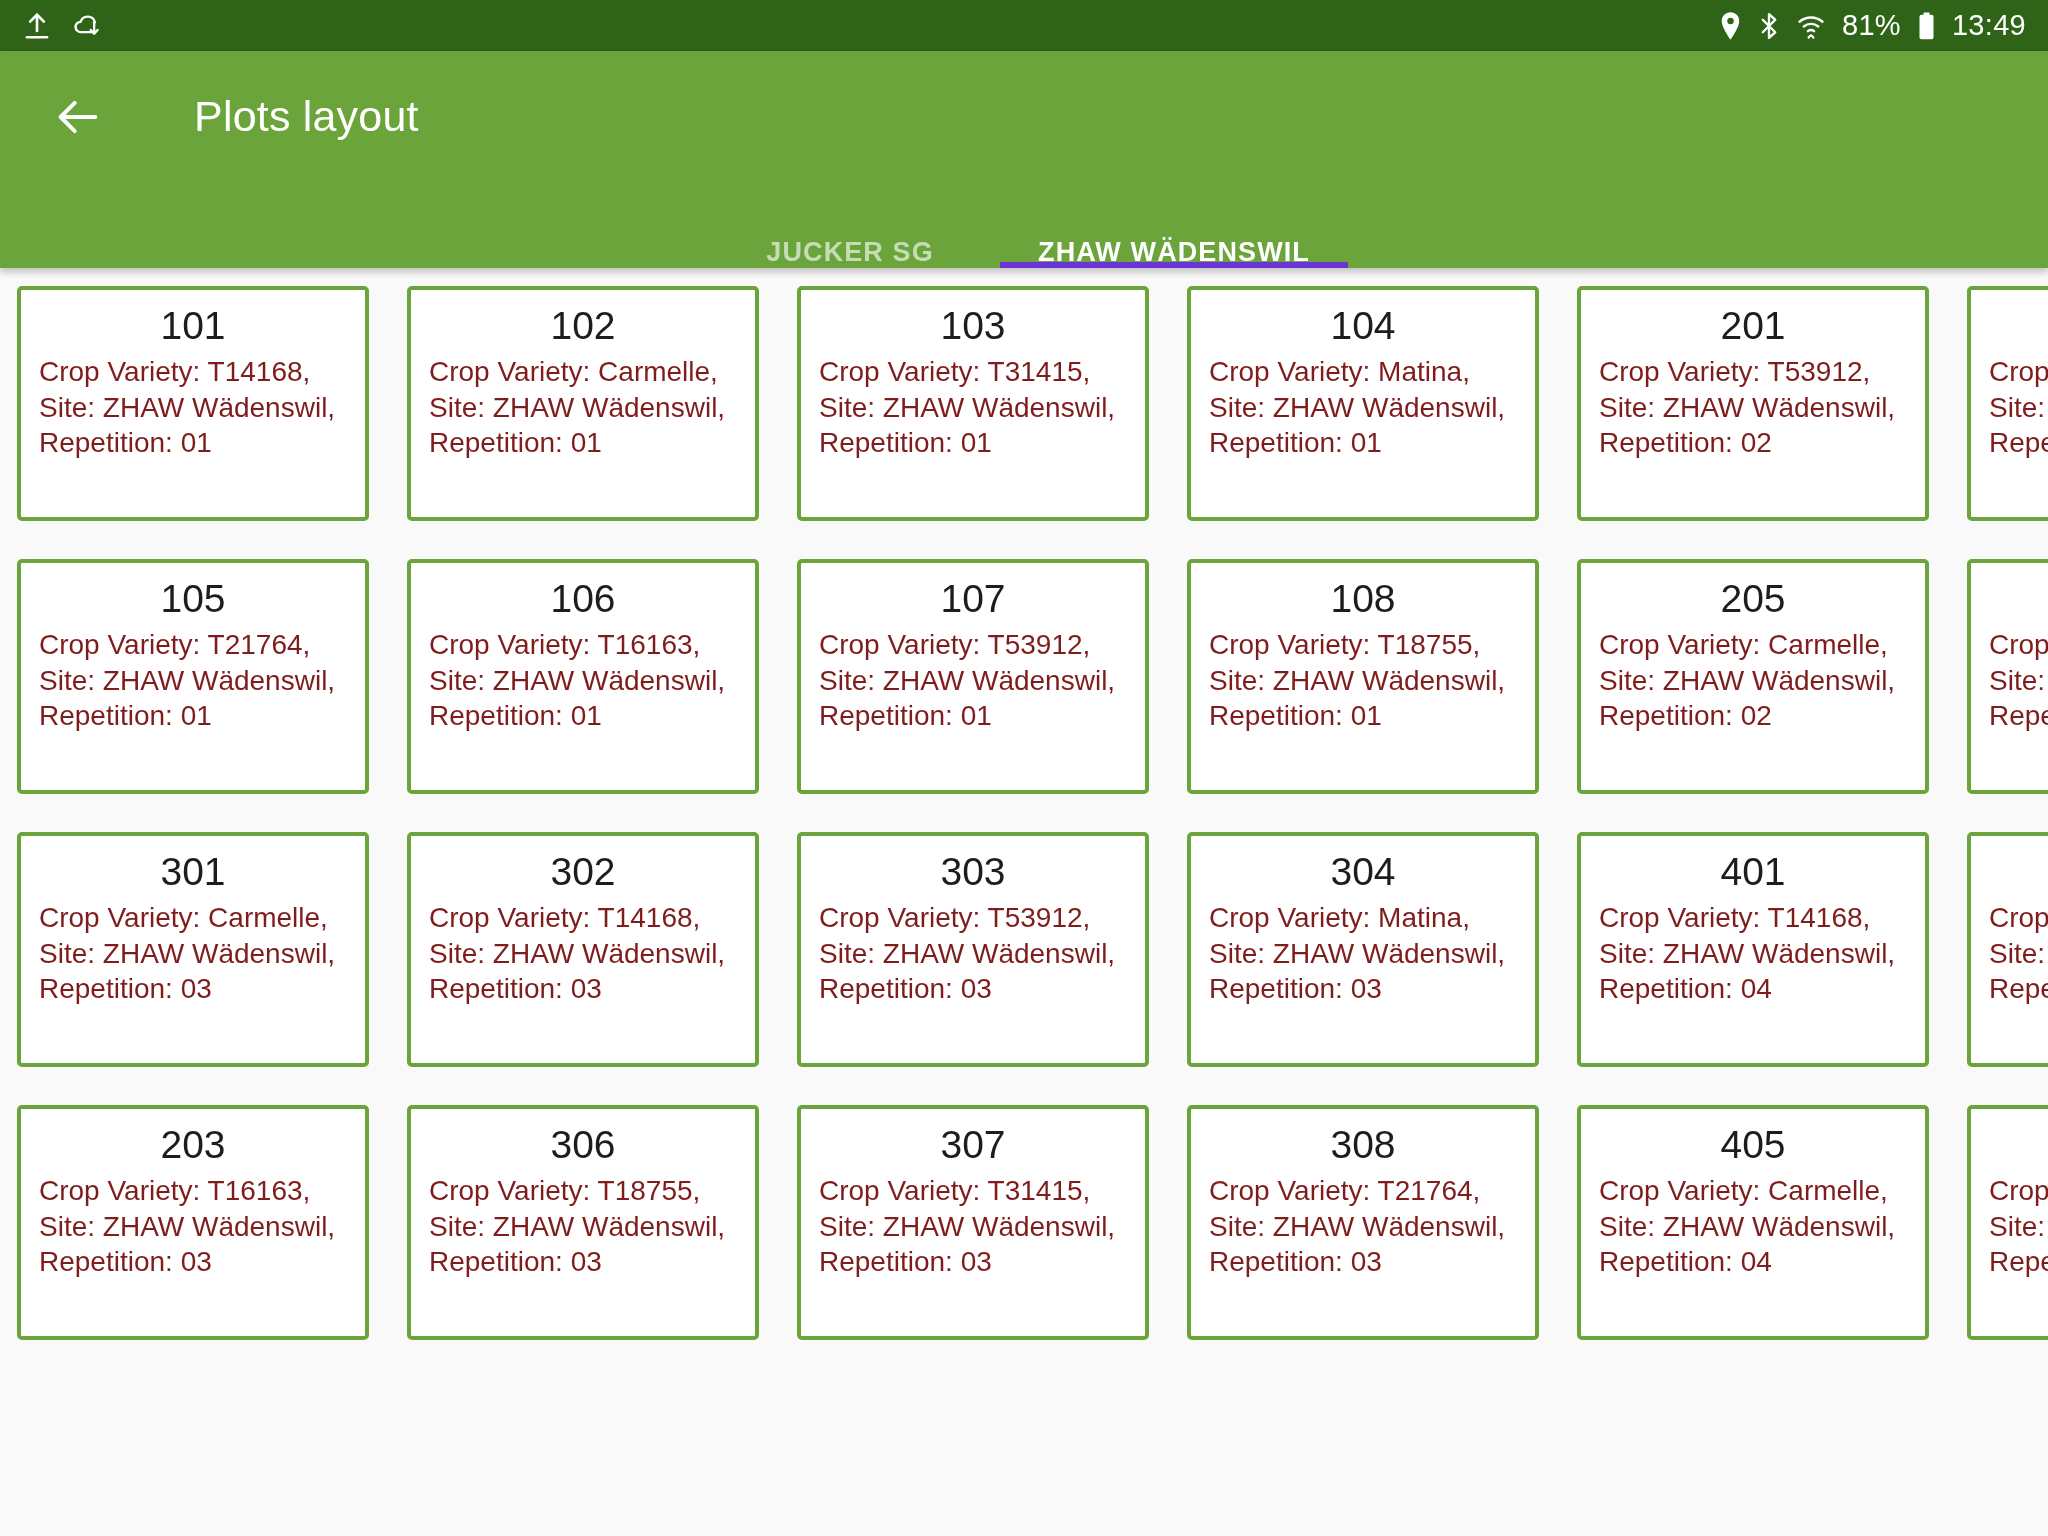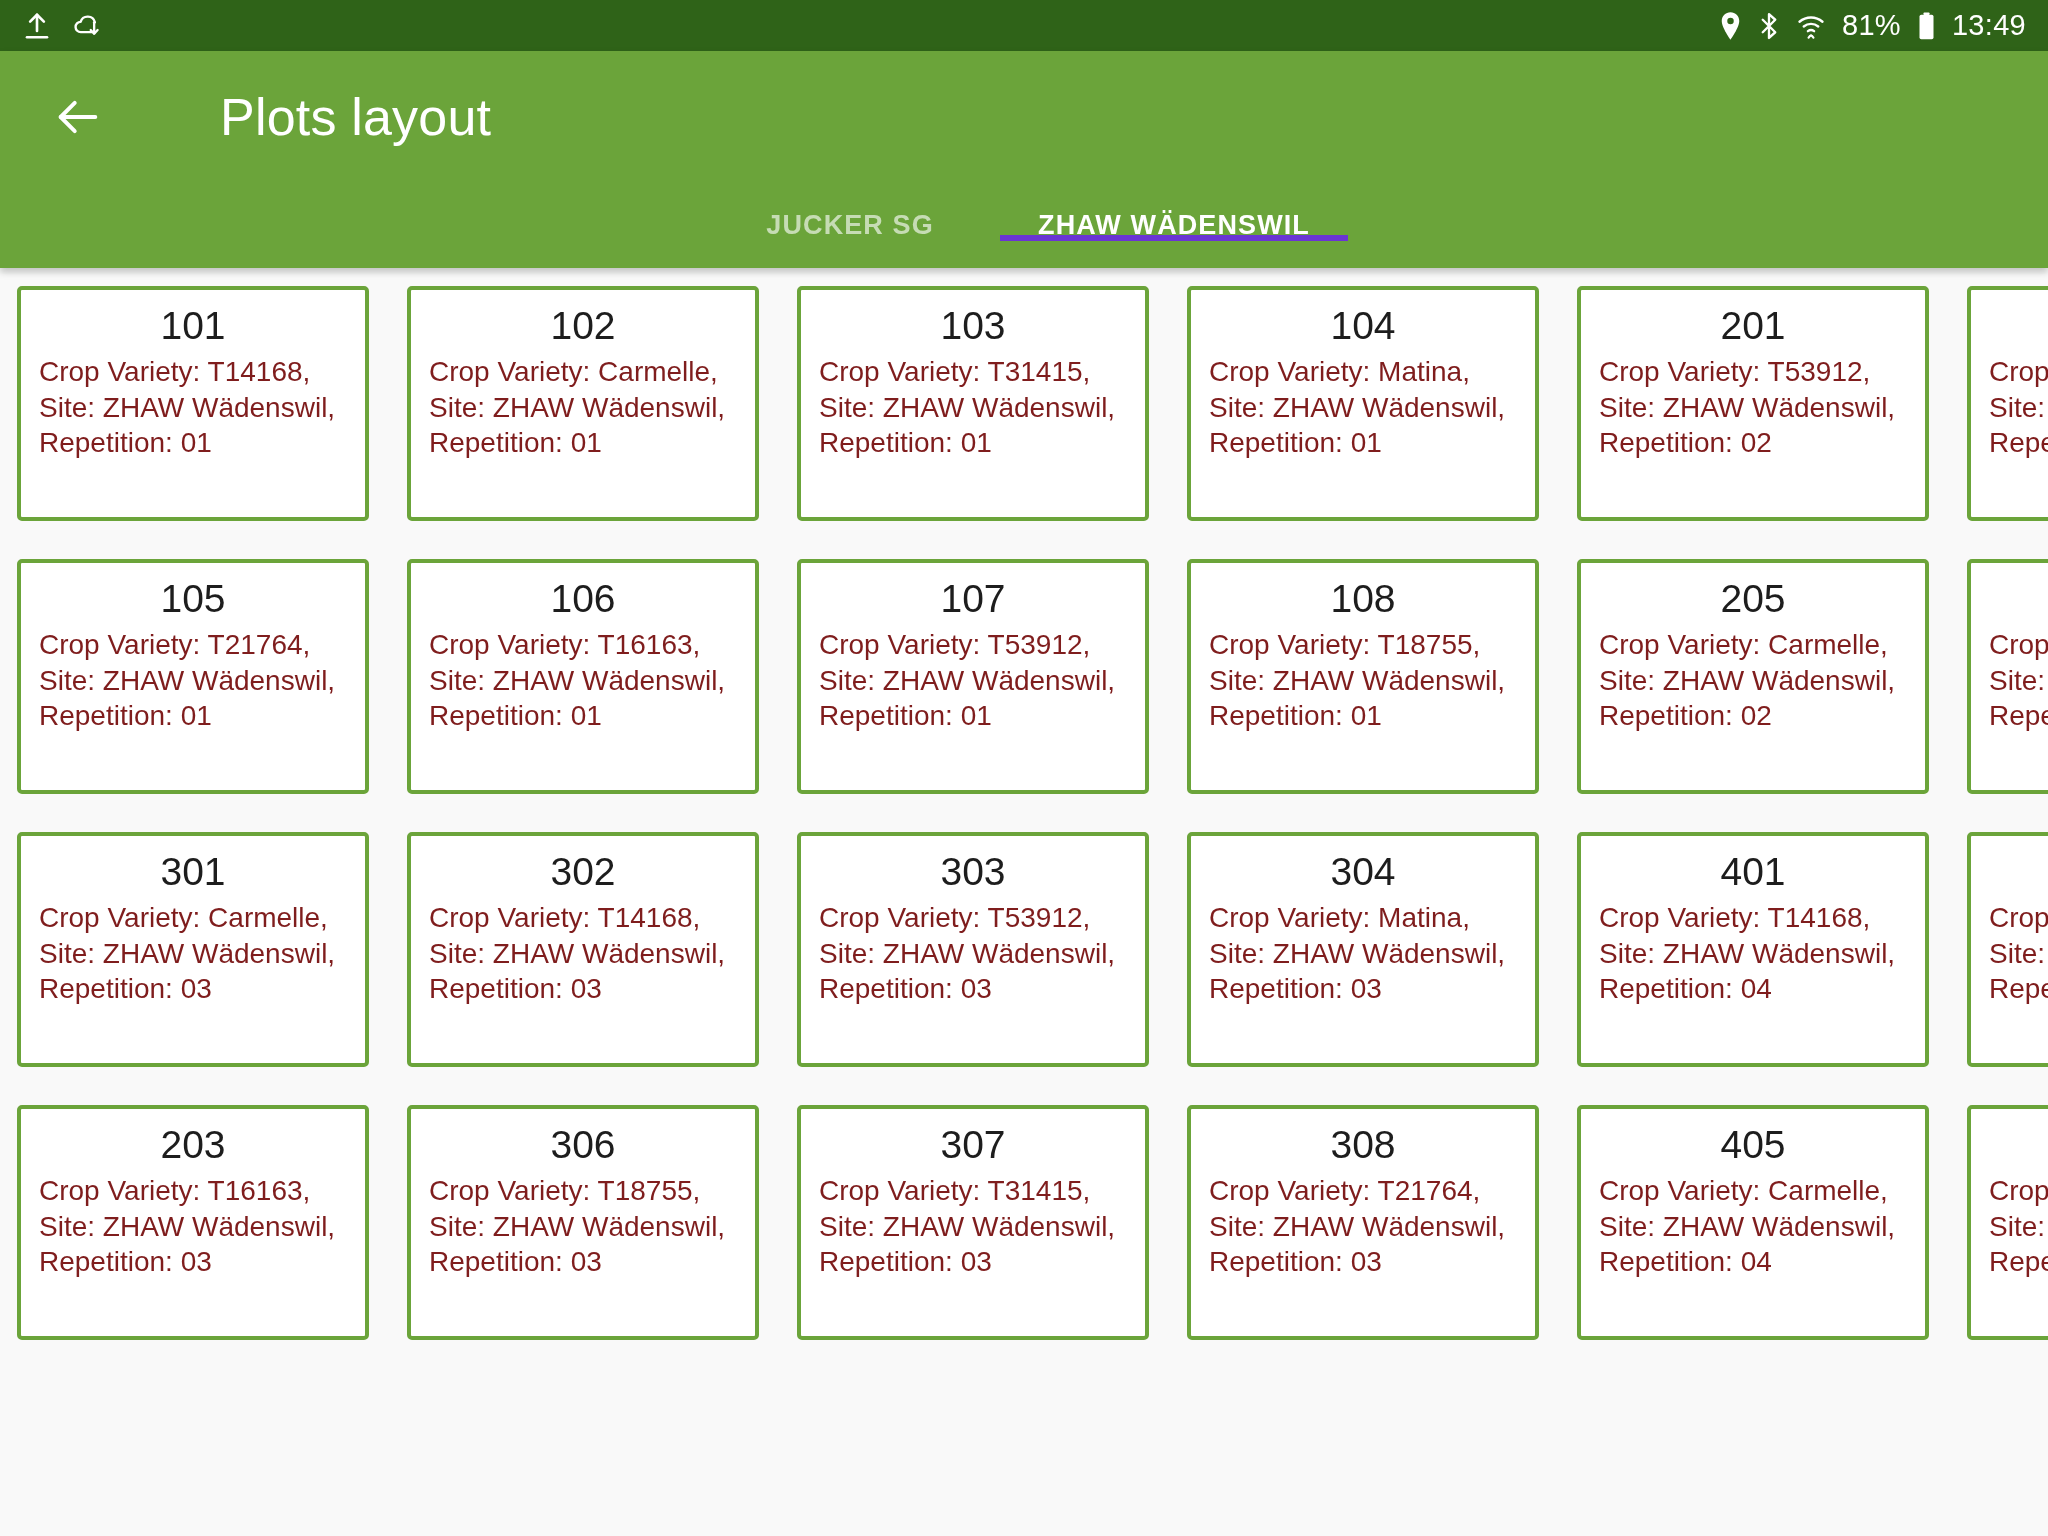--- a/index.html
+++ b/index.html
@@ -34,36 +34,36 @@
     z-index:5;
   }
   .appbar-top{
     height:131px;
     display:flex; align-items:center;
     padding-left:52px;
   }
   .back-arrow{ width:52px; height:52px; cursor:pointer; flex:0 0 auto; }
   .appbar-title{
     color:#ffffff;
-    font-size:52px;
+    font-size:43px;
     font-weight:400;
-    margin-left:116px;
+    margin-left:90px;
     letter-spacing:.2px;
     white-space:nowrap;
   }
 
   
   .tabbar{
     flex:1;
     display:flex;
     align-items:flex-end;
     justify-content:center;
     position:relative;
   }
-  .tabs-wrap{ display:flex; align-items:center; height:100%; }
+  .tabs-wrap{ display:flex; align-items:flex-end; height:100%; }
   .tab{
     display:flex; align-items:center; justify-content:center;
     padding:0 38px;
     min-width:300px;
     font-size:27px;
     font-weight:700;
     letter-spacing:1.1px;
     color:rgba(255,255,255,.62);
     position:relative;
     cursor:pointer;

